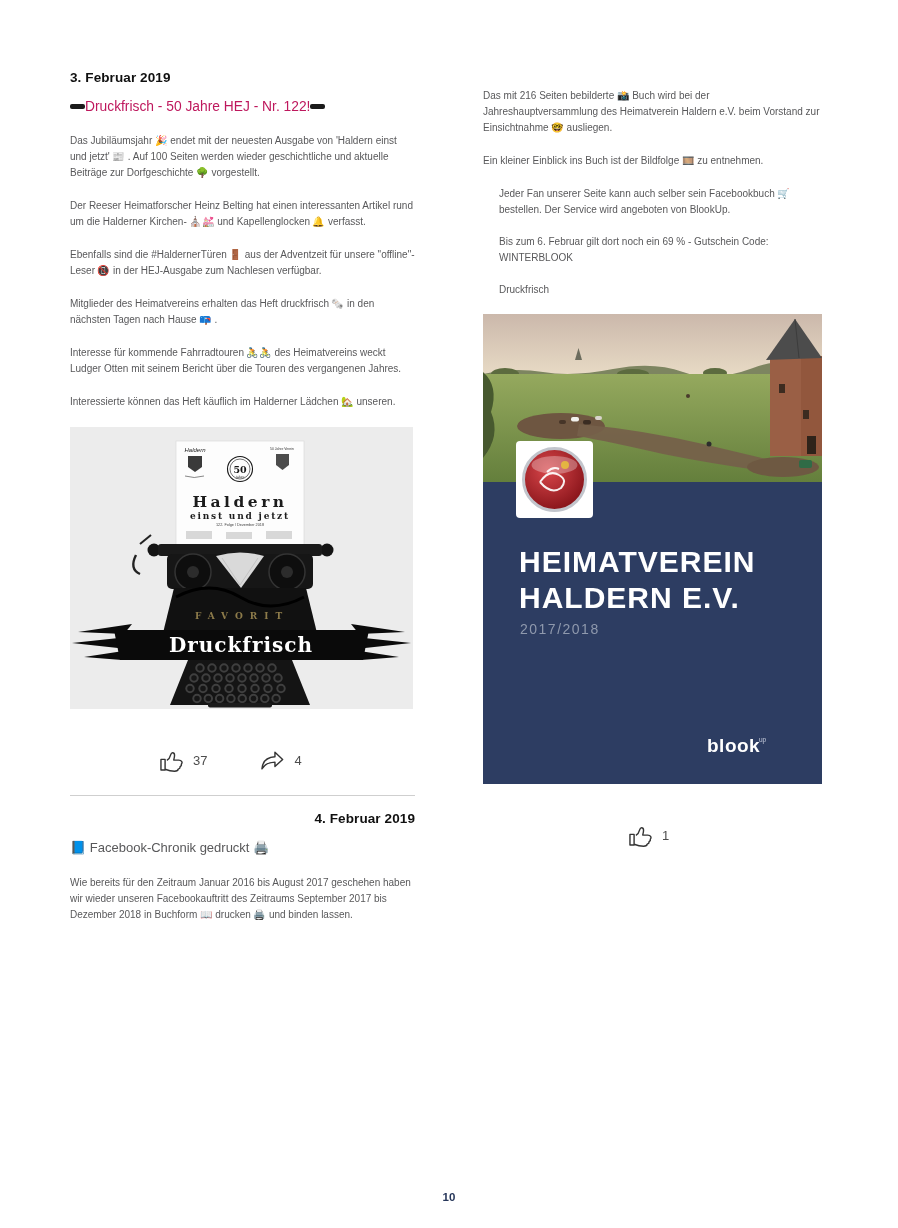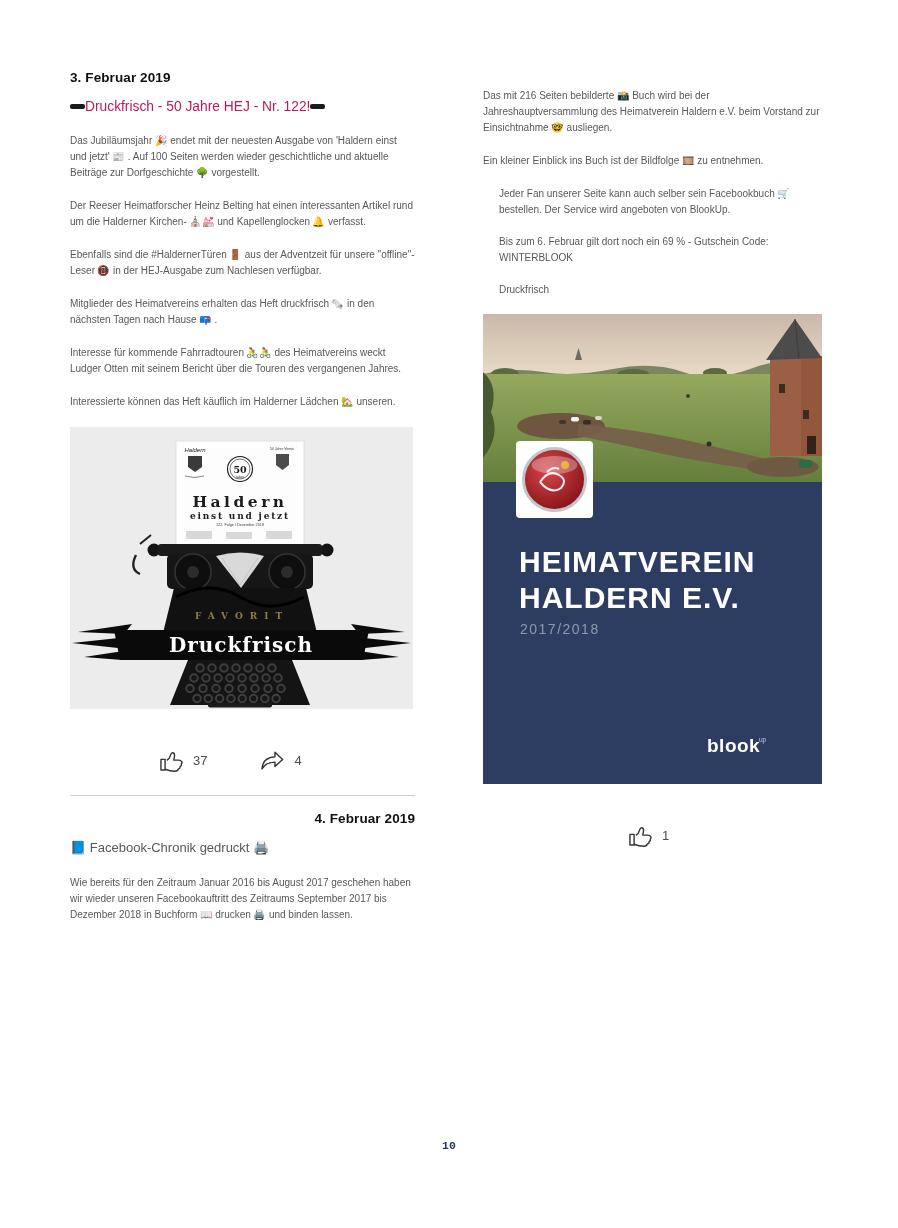--- a/index.html
+++ b/index.html
@@ -45,22 +45,22 @@
   .react-row .grp.second{margin-left:52px;}
   .react-row.right-row .grp.first{margin-left:144px;}
   .count{font-size:13px;color:#4d4d4d;}
   .divider{
     border:none;border-top:1px solid #cfcfcf;
     margin:22px 0 0 0;
   }
   .post2-date{margin-top:15px;text-align:right;}
   .headline{font-size:13px;line-height:17.6px;margin:0 0 18px 0;}
   .page-number{
-    position:absolute;left:0;right:0;top:1139px;
-    text-align:center;font-size:11.5px;font-weight:bold;color:#27375a;font-family:Liberation Mono, monospace;
+    position:absolute;left:0;right:0;top:1191px;
+    text-align:center;font-size:11.5px;font-weight:bold;color:#27375a;
   }
   .cover-figure{margin:5px 0 0 0;}
   svg text{font-family:"Liberation Sans","DejaVu Sans",sans-serif;}
   svg .serif{font-family:"DejaVu Serif","Liberation Serif",serif;}
 </style>
 </head>
 <body>
 
 <div class="page">
 

